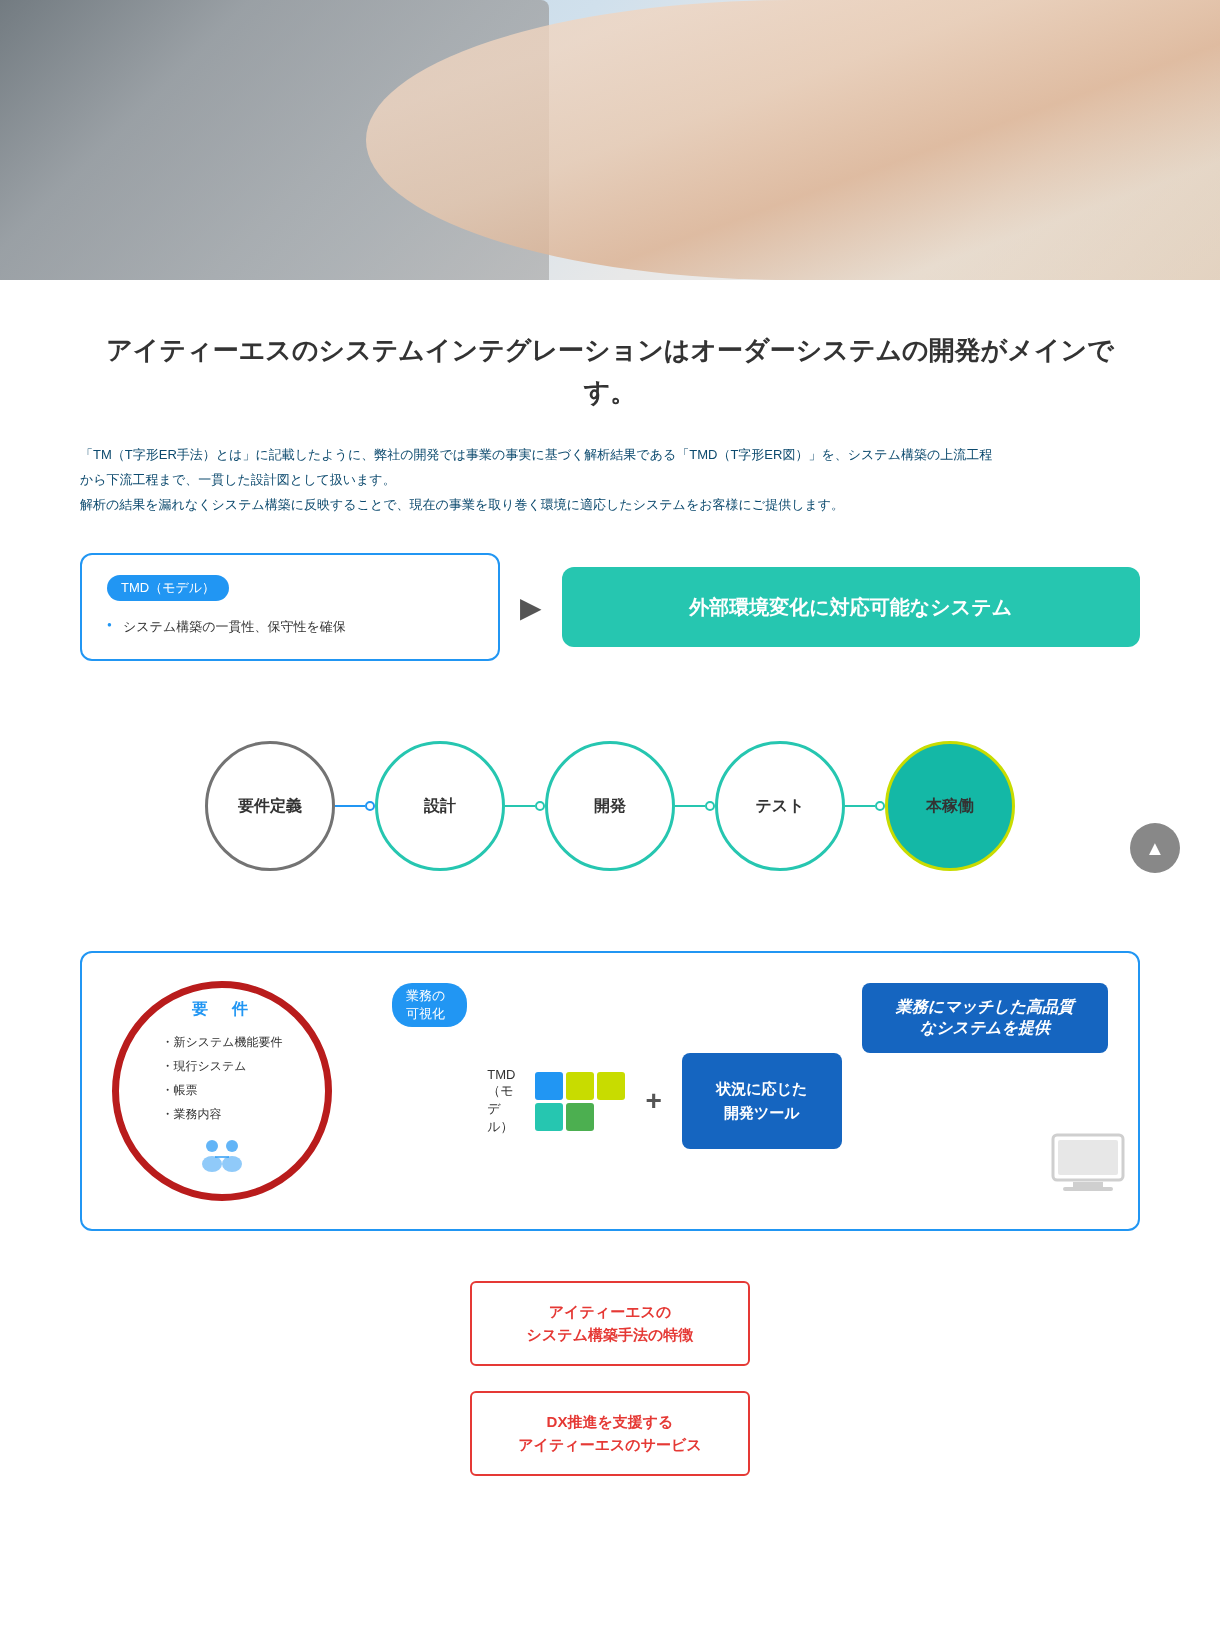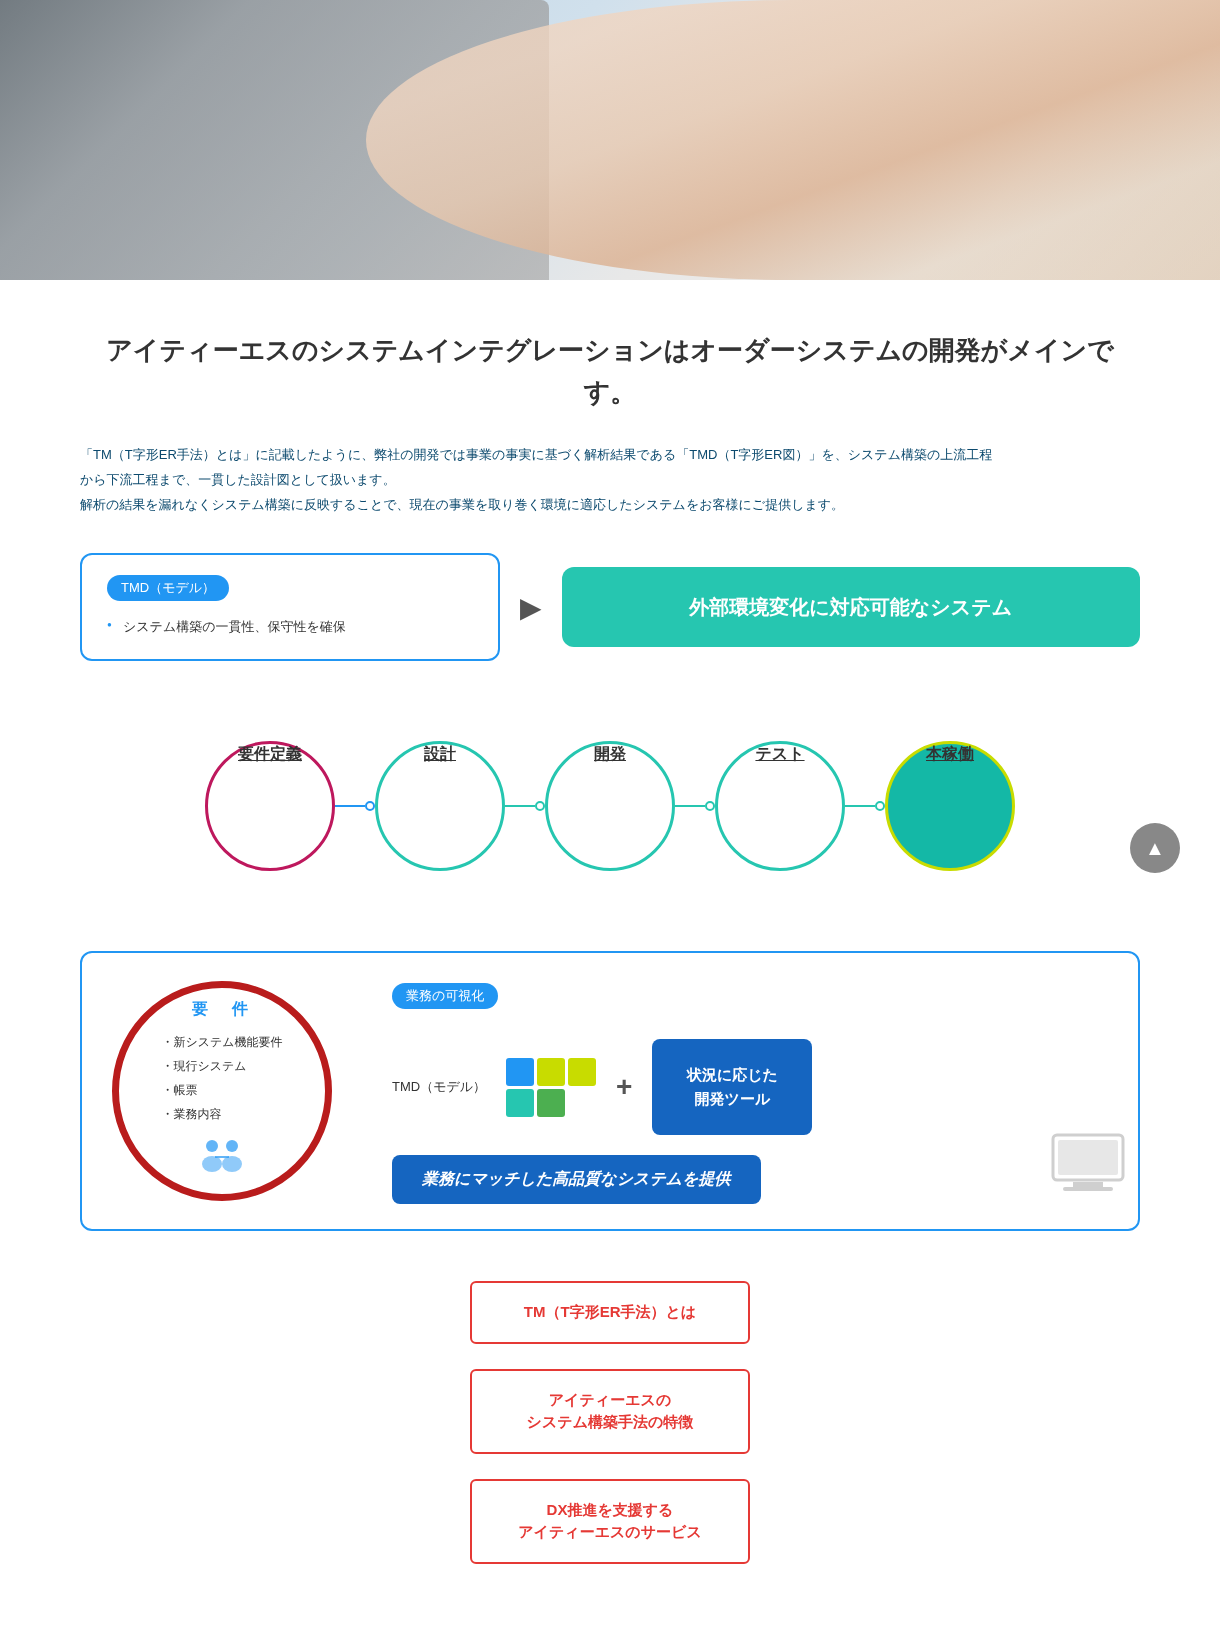--- a/index.html
+++ b/index.html
@@ -132,30 +132,29 @@
 
     .process-item {
       display: flex;
       align-items: center;
     }
 
     .process-circle {
       width: 130px;
       height: 130px;
       border-radius: 50%;
-      border: 3px solid #be185d;
-      display: flex;
-      align-items: flex-start;
+      border: 3px solid #737373;
+      display: flex;
+      align-items: center;
       justify-content: center;
       font-size: 16px;
       font-weight: bold;
       color: #333;
       background: white;
       flex-shrink: 0;
-      text-decoration: underline;
     }
 
     .process-circle.teal {
       border-color: #26C6B0;
     }
 
     .process-circle.teal2 {
       border-color: #26C6B0;
     }
 
@@ -245,21 +244,21 @@
     .meeting-icon {
       margin-top: 10px;
       color: #2196F3;
       font-size: 30px;
     }
 
     .req-content {
       flex: 1;
       padding: 30px 30px 20px;
       display: flex;
-      flex-direction: column;
+      flex-direction: row;
       gap: 20px;
       position: relative;
     }
 
     .gyomu-badge {
       background: #2196F3;
       color: white;
       padding: 4px 14px;
       border-radius: 20px;
       font-size: 13px;
@@ -508,21 +507,20 @@
           <rect x="5" y="5" width="70" height="45" rx="4" fill="none" stroke="#bbb" stroke-width="3"></rect>
           <rect x="10" y="10" width="60" height="35" rx="2" fill="#ddd"></rect>
           <rect x="25" y="52" width="30" height="5" fill="#bbb"></rect>
           <rect x="15" y="57" width="50" height="4" rx="2" fill="#bbb"></rect>
         </svg>
       </div>
     </div>
   </div>
 
   <div class="link-buttons">
-    <div class="link-btn">TM（T字形ER手法）とは</div>
     <div class="link-btn">
       <span>アイティーエスの<br>システム構築手法の特徴</span>
     </div>
     <div class="link-btn">
       <span>DX推進を支援する<br>アイティーエスのサービス</span>
     </div>
   </div>
 
 </div>
 

